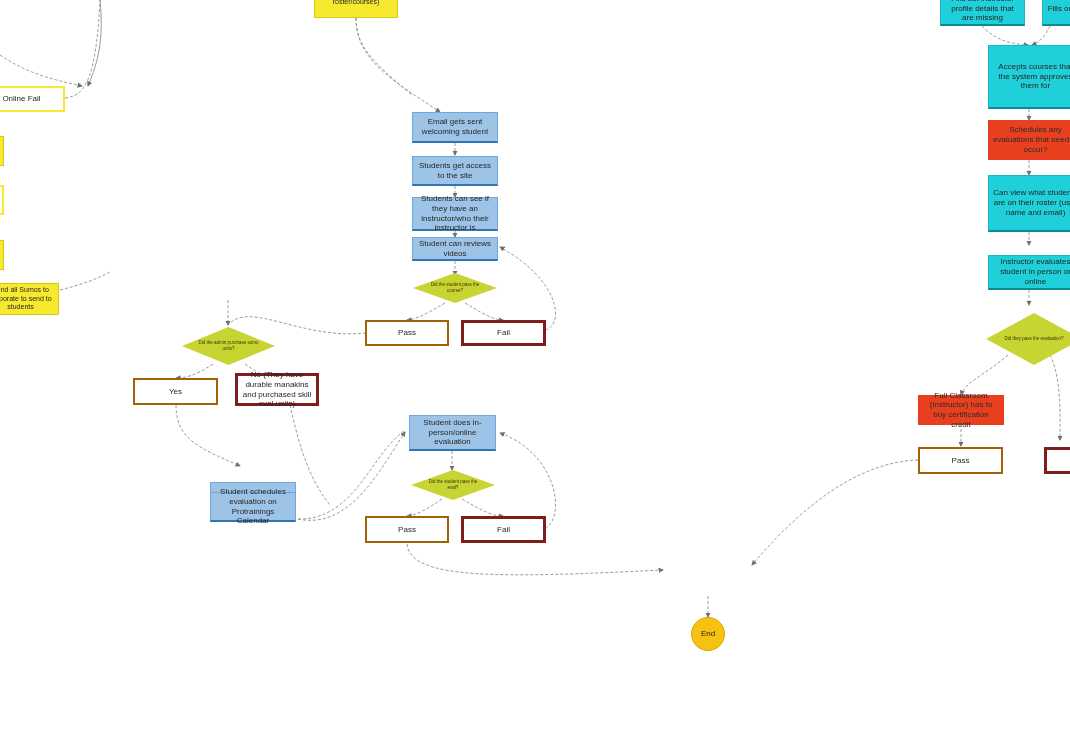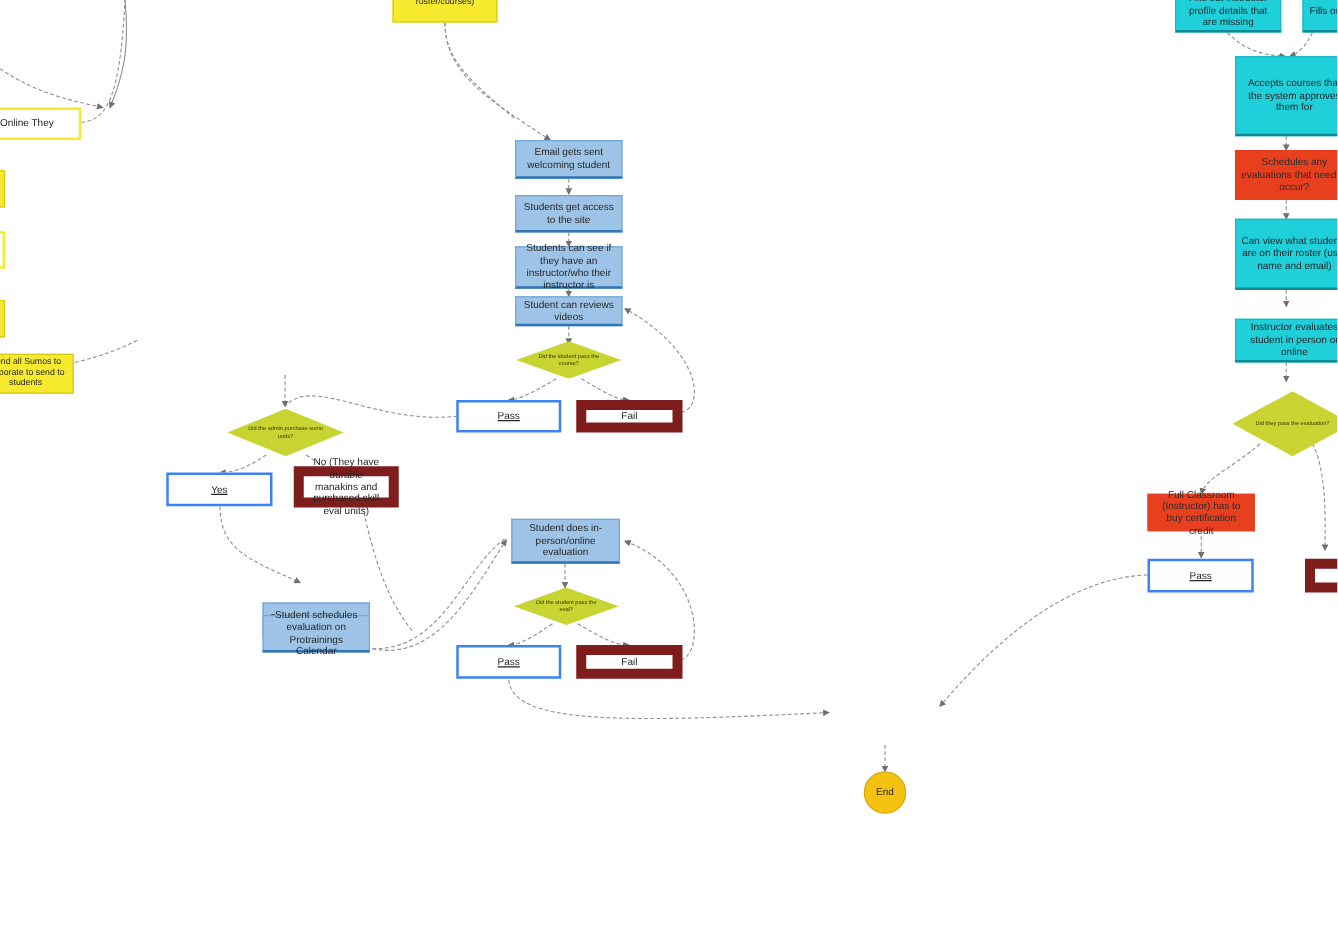--- a/index.html
+++ b/index.html
@@ -59,27 +59,26 @@
     border: 1px solid #D6C914;
     font-size: 7px;
   }
   .n-yellow-outline {
     background: #ffffff;
     border: 2px solid #F7EA2E;
     font-size: 8px;
   }
   .n-green-outline {
     background: #ffffff;
-    border: 2px solid #3b82f6;
-    font-size: 8px;
-    text-decoration: underline;
+    border: 2px solid #a16207;
+    font-size: 8px;
   }
   .n-red-outline {
     background: #ffffff;
-    border: 8px solid #7f1d1d;
+    border: 3px solid #7f1d1d;
     font-size: 8px;
   }
   .n-circle {
     background: #F5C211;
     border: 1px solid #D8A800;
     border-radius: 50%;
     font-size: 8px;
   }
   
   .n-diamond {
@@ -175,21 +174,21 @@
       <path d="M1050,355 C1062,378 1060,420 1060,440"></path>
       <path d="M961,424 L961,446"></path>
     </g>
   </svg>
 
   <div class="node n-yellow-fill" style="left:314px; top:-14px; width:84px; height:32px;">
     <span>roster/courses)</span>
   </div>
 
   <div class="node n-yellow-outline" style="left:-22px; top:86px; width:87px; height:26px;">
-    <span>Online They</span>
+    <span>Online Fail</span>
   </div>
 
   <div class="node n-yellow-fill" style="left:-16px; top:136px; width:20px; height:30px;">
     <span></span>
   </div>
   <div class="node n-yellow-outline" style="left:-16px; top:185px; width:20px; height:30px;">
     <span></span>
   </div>
   <div class="node n-yellow-fill" style="left:-16px; top:240px; width:20px; height:30px;">
     <span></span>

